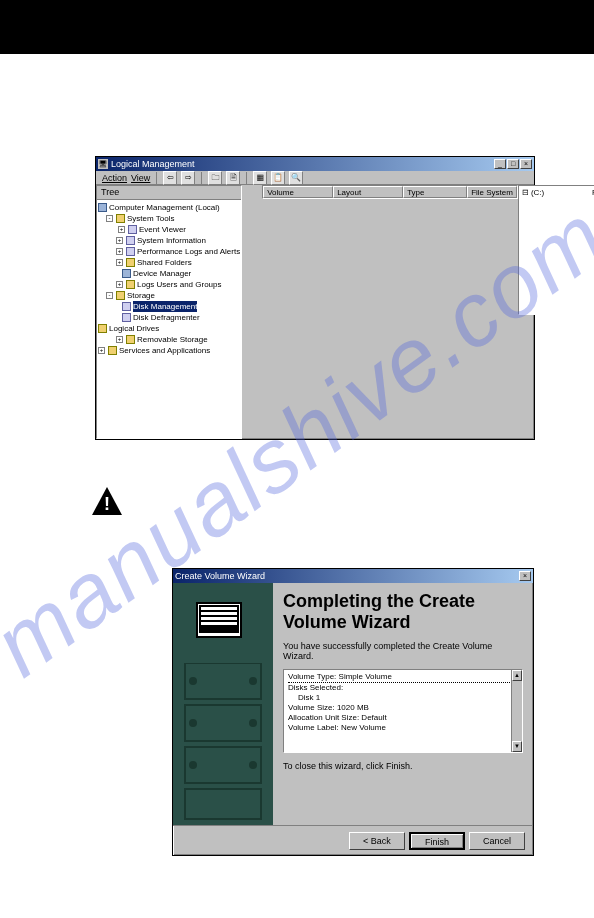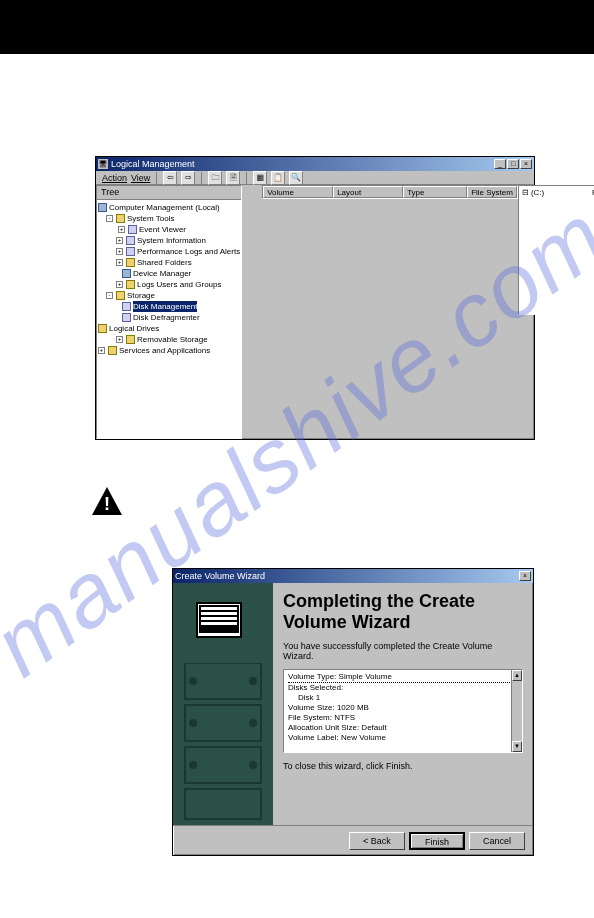--- a/index.html
+++ b/index.html
@@ -290,21 +290,20 @@
       </svg>
     </div>
     <div class="wiz-right">
       <div class="wiz-title">Completing the Create Volume Wizard</div>
       <div class="wiz-txt">You have successfully completed the Create Volume Wizard.</div>
       <div class="wiz-listbox">
         <div class="dots">Volume Type: Simple Volume</div>
         <div>Disks Selected:</div>
         <div style="padding-left:10px">Disk 1</div>
         <div>Volume Size: 1020 MB</div>
-        <div>File System: NTFS</div>
         <div>Allocation Unit Size: Default</div>
         <div>Volume Label: New Volume</div>
         <div class="sb">
           <div class="sb-up">▲</div>
           <div class="sb-down">▼</div>
         </div>
       </div>
       <div class="wiz-txt" style="margin-top:8px">To close this wizard, click Finish.</div>
     </div>
   </div>

